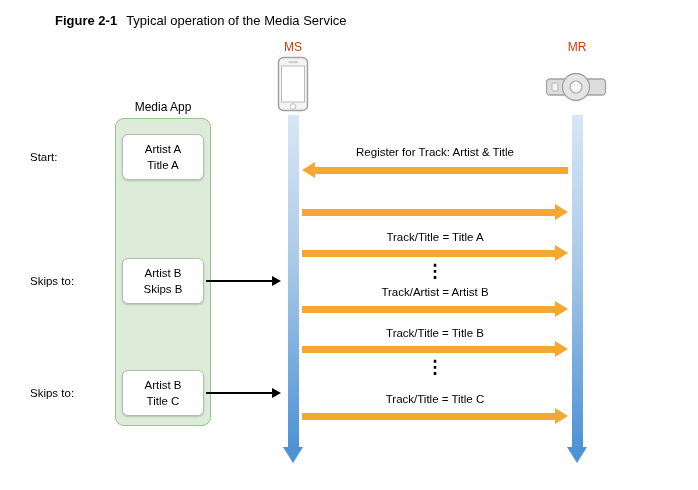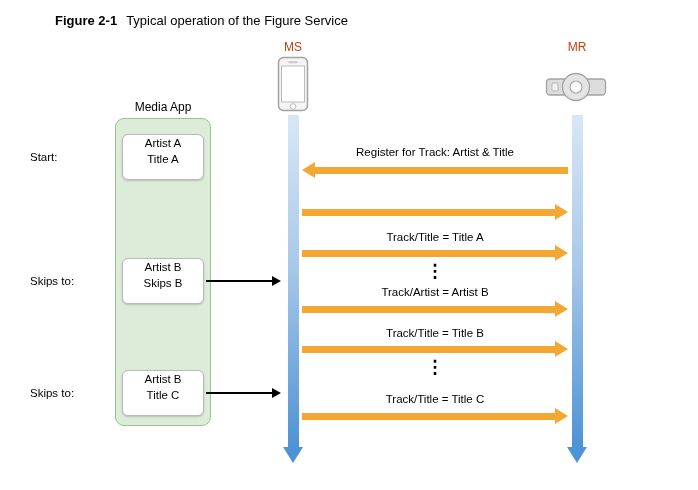--- a/index.html
+++ b/index.html
@@ -20,21 +20,21 @@
   .lifeline-head { position:absolute; top:447px; width:0; height:0;
               border-left:10px solid transparent; border-right:10px solid transparent;
               border-top:16px solid #4e93d6; }
 
   
   .app-label { position:absolute; left:115px; top:100px; width:96px; text-align:center; font-size:12px; }
   .app-box { position:absolute; left:115px; top:118px; width:96px; height:308px;
              background:#dcecd9; border:1px solid #94c490; border-radius:9px; }
   .state-box { position:absolute; left:122px; width:82px; height:46px; background:#fff;
                border:1px solid #b9b9b9; border-radius:6px; box-shadow:0 1px 2px rgba(0,0,0,0.18);
-               display:flex; flex-direction:column; align-items:center; 
+               display:flex; flex-direction:column; align-items:center; justify-content:center;
                font-size:11.5px; line-height:16px; text-align:center; }
   .caption { position:absolute; left:30px; width:80px; font-size:11.5px; line-height:16px; }
 
   
   .barrow { position:absolute; left:206px; width:66px; height:2px; background:#000; }
   .barrow .head { position:absolute; right:-9px; top:-4px; width:0; height:0;
                   border-top:5px solid transparent; border-bottom:5px solid transparent;
                   border-left:9px solid #000; }
 
   
@@ -54,21 +54,21 @@
               font-weight:bold; line-height:20px; color:#000; }
 
   .icon { position:absolute; }
 </style>
 </head>
 <body>
 
 <div class="canvas">
 
   <div class="fig-title">
-    <span class="lbl">Figure 2-1</span><span class="txt">Typical operation of the Figure Service</span>
+    <span class="lbl">Figure 2-1</span><span class="txt">Typical operation of the Media Service</span>
   </div>
 
   <div class="col-label" style="left:273px; top:40px;">MS</div>
   <svg class="icon" style="left:277px; top:56px;" width="32" height="56" viewBox="0 0 32 56">
     <rect x="1.5" y="1.5" width="29" height="53" rx="5" fill="#f4f4f4" stroke="#a3a3a3" stroke-width="1.5"></rect>
     <rect x="4.5" y="10" width="23" height="36" fill="#ffffff" stroke="#bcbcbc"></rect>
     <rect x="11" y="5" width="10" height="2.2" rx="1.1" fill="#cfcfcf"></rect>
     <circle cx="16" cy="50.5" r="2.8" fill="#ffffff" stroke="#bcbcbc"></circle>
   </svg>
   <div class="lifeline" style="left:288px;"></div>

